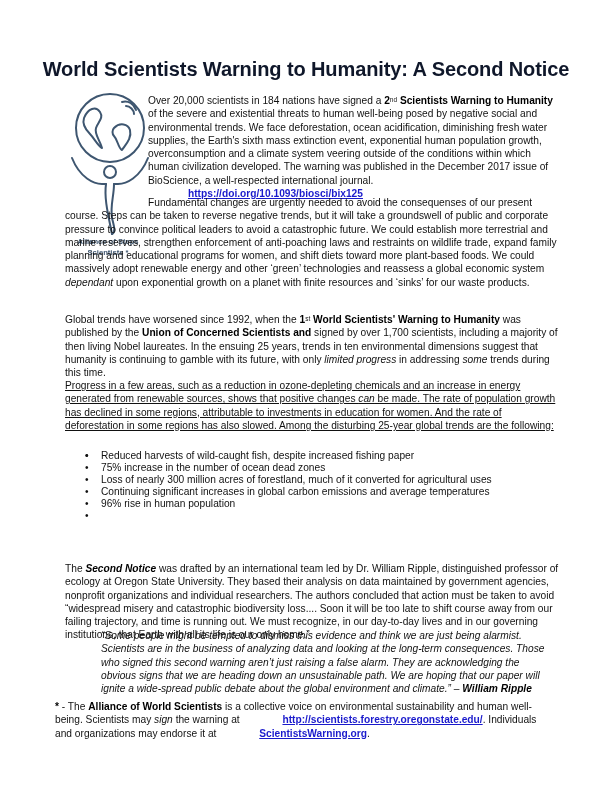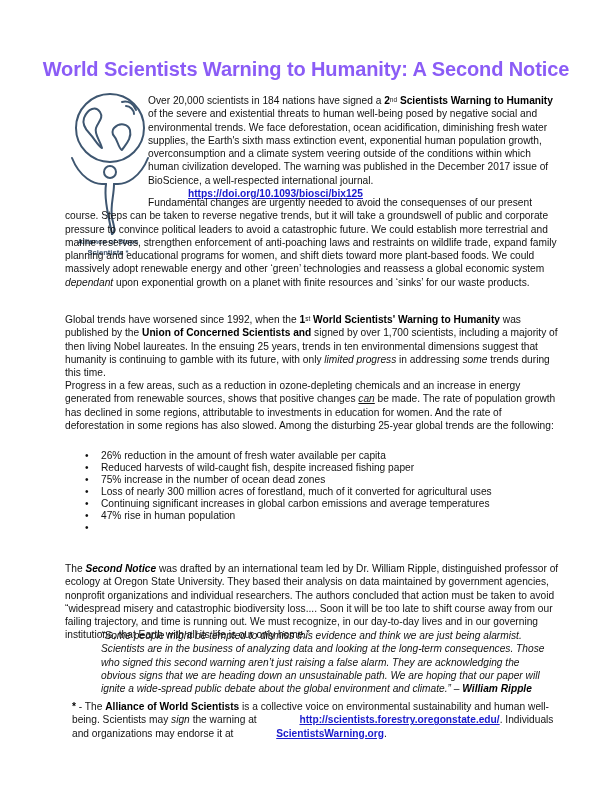--- a/index.html
+++ b/index.html
@@ -1,34 +1,34 @@
 <!DOCTYPE html>
 <html><head>
 <meta charset="utf-8">
 <style>
   html, body { margin:0; padding:0; background:#ffffff; }
   body { width:612px; height:792px; position:relative; overflow:hidden; font-family:"Liberation Sans", sans-serif; color:#111; }
-  .title { position:absolute; left:0; top:58px; width:612px; text-align:center; font-weight:bold; font-size:20px; letter-spacing:-0.1px; color:#8b5cf6; }
+  .title { position:absolute; left:0; top:58px; width:612px; text-align:center; font-weight:bold; font-size:20px; letter-spacing:-0.1px; color:#0f172a; }
   .logo { position:absolute; left:66px; top:88px; width:88px; height:150px; }
   .logo-caption { position:absolute; left:62px; top:236px; width:92px; text-align:center; font-size:7.6px; color:#3e5670; font-weight:bold; line-height:11px; }
   .p { position:absolute; font-size:10.2px; line-height:13.3px; color:#111; margin:0; }
   .p b { color:#000; }
   a { color:#1a1acc; font-weight:bold; text-decoration:none; }
   a.ul { text-decoration:underline;padding-left:40px; }
   .intro { left:148px; top:94px; width:410px; }
   .indent-par { left:65px; top:196px; width:495px; }
   .indent-par .ind { display:inline-block; width:83px; }
   .para3 { left:65px; top:313px; width:495px; }
-  .para4 { left:65px; top:379px; width:495px; }
+  .para4 { left:65px; top:379px; width:495px;text-decoration:underline; }
   ul.trends { position:absolute; left:65px; top:450px; width:495px; margin:0; padding:0; list-style:none; font-size:10.2px; line-height:12px; }
   ul.trends li { position:relative; padding-left:36px; }
   ul.trends li .bullet { position:absolute; left:20px; top:0; }
   .para5 { left:65px; top:562px; width:495px; }
   .quote { left:101px; top:629px; width:455px; font-style:italic; }
-  .footnote { left:72px; top:700px; width:495px; }
+  .footnote { left:55px; top:700px; width:495px; }
   sup { font-size:6.5px; vertical-align:top; position:relative; top:-1px; }
 </style>
 </head>
 <body>
 
 <div class="title">World Scientists Warning to Humanity: A Second Notice</div>
 
 <div class="logo">
   <svg width="88" height="150" viewBox="0 0 88 150" fill="none" stroke="#3e5670" stroke-width="2" stroke-linecap="round" stroke-linejoin="round">
     <circle cx="44" cy="40" r="34"></circle>
@@ -49,26 +49,26 @@
 
 <p class="p intro"><span>Over 20,000 scientists in 184 nations have signed a </span><b>2</b><sup>nd</sup><b> Scientists Warning to Humanity</b><span> of the severe and existential threats to human well-being posed by negative social and environmental trends. We face deforestation, ocean acidification, diminishing fresh water supplies, the Earth's sixth mass extinction event, exponential human population growth, overconsumption and a climate system veering outside of the conditions within which human civilization developed.  The warning was published in the December 2017 issue of BioScience, a well-respected international journal.</span><br><a class="ul">https://doi.org/10.1093/biosci/bix125</a></p>
 
 <p class="p indent-par"><span class="ind"></span><span>Fundamental changes are urgently needed to avoid the consequenses of our present course.  Steps can be taken to reverse negative trends, but it will take a groundswell of public and corporate pressure to convince political leaders to avoid a  catastrophic future.  We could establish more terrestrial and marine reserves, strengthen enforcement of anti-poaching laws and restraints on wildlife trade, expand family planning and educational programs for women, and shift diets toward more plant-based foods. We could massively adopt renewable energy and other ‘green’ technologies and reassess a global economic system </span><i>dependant</i><span> upon exponential growth on a planet with finite resources and ‘sinks’ for our waste products.</span></p>
 
 <p class="p para3"><span>Global trends have worsened since 1992, when the </span><b>1</b><sup>st</sup><b> World Scientists' Warning to Humanity</b><span> was published by the </span><b>Union of Concerned Scientists and</b><span> signed by over 1,700 scientists, including a majority of then living Nobel laureates.  In the ensuing 25 years, trends in ten environmental dimensions suggest that humanity is continuing to gamble with its future, with only </span><i>limited progress</i><span> in addressing </span><i>some</i><span> trends during this time.</span></p>
 
 <p class="p para4"><span>Progress in a few areas, such as a reduction in ozone-depleting chemicals and an increase in energy generated from renewable sources, shows that positive changes </span><u><i>can</i></u><span> be made.  The rate of population growth has declined in some regions, attributable to investments in education for women. And the rate of deforestation in some regions has also slowed.  Among the disturbing 25-year global trends are the following:</span></p>
 
 <ul class="trends">
-  <li><span class="bullet">•</span><span>26% reduction in the amount of fresh water available per capita</span></li>
+  <li><span class="bullet">•</span></li>
   <li><span class="bullet">•</span><span>Reduced harvests of wild-caught fish, despite increased fishing paper</span></li>
   <li><span class="bullet">•</span><span>75% increase in the number of ocean dead zones</span></li>
   <li><span class="bullet">•</span><span>Loss of nearly 300 million acres of forestland, much of it converted for agricultural uses</span></li>
   <li><span class="bullet">•</span><span>Continuing significant increases in global carbon emissions and average temperatures</span></li>
-  <li><span class="bullet">•</span><span>47% rise in human population</span></li>
+  <li><span class="bullet">•</span><span>96% rise in human population</span></li>
   <li><span class="bullet">•</span></li>
 </ul>
 
 <p class="p para5"><span>The </span><b><i>Second Notice</i></b><span> was drafted by an international team led by Dr. William Ripple, distinguished professor of ecology at Oregon State University. They based  their analysis on data maintained by government agencies, nonprofit organizations and individual researchers. The authors concluded that action must be taken to avoid “widespread misery and catastrophic biodiversity loss.... Soon it will be too late to shift course away from our failing trajectory, and time is running out. We must recognize, in our day-to-day lives and in our governing institutions, that Earth with all its life is our only home.”</span></p>
 
 <p class="p quote"><span>“Some people might be tempted to dismiss this evidence and think we are just being alarmist. Scientists are in the business of analyzing data and looking at the long-term consequences. Those who signed this second warning aren’t just raising a false alarm. They are acknowledging the obvious signs that we are heading down an unsustainable path.  We are hoping that our paper will ignite a wide-spread public debate about the global environment and climate.” – </span><b>William Ripple</b></p>
 
 <p class="p footnote"><b>*</b><span> - The </span><b>Alliance of World Scientists</b><span> is a collective voice on environmental sustainability and human well-being.  Scientists may </span><i>sign</i><span> the warning at </span><a class="ul">http://scientists.forestry.oregonstate.edu/</a><span>.  Individuals and organizations may endorse it at </span><a class="ul">ScientistsWarning.org</a><span>.</span></p>
 
 </body></html>

